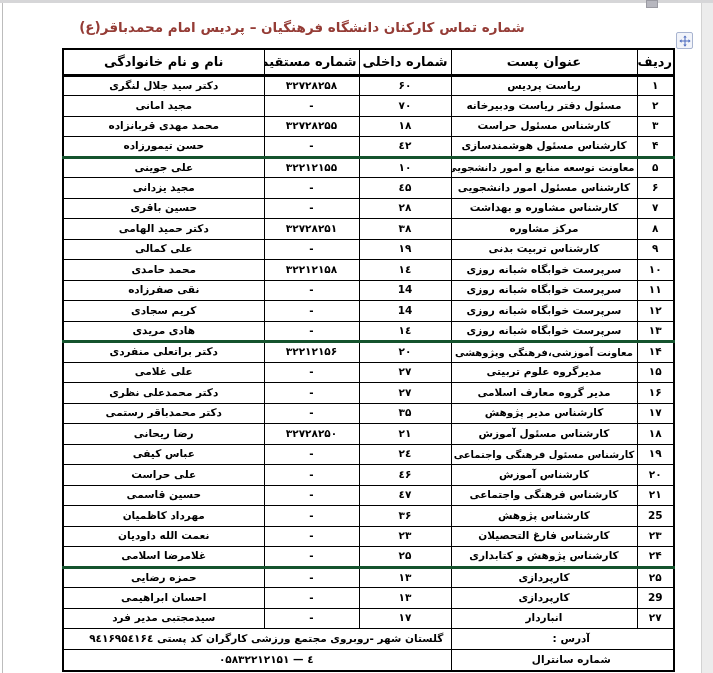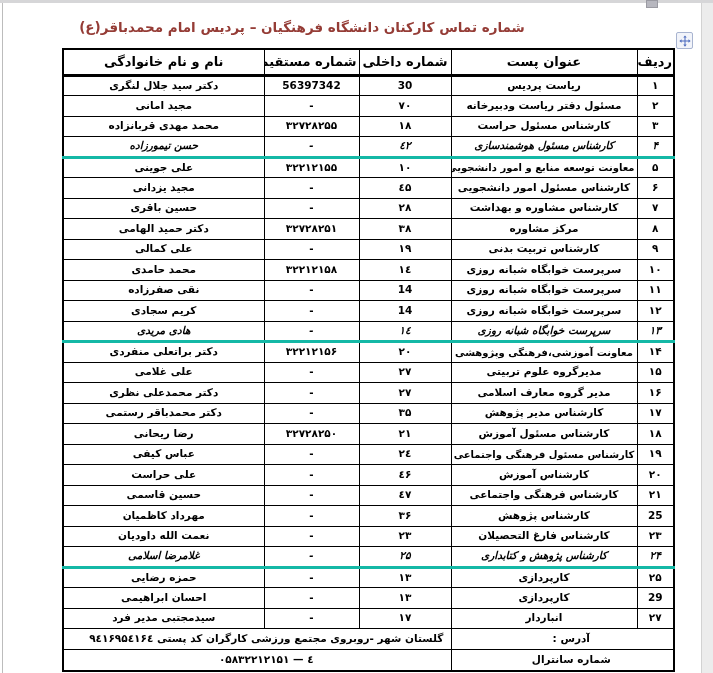--- a/index.html
+++ b/index.html
@@ -50,21 +50,21 @@
     text-align: center; vertical-align: middle;
     padding: 0 2px; overflow: hidden; white-space: nowrap;
     font-size: 10.5px; line-height: 1.1;
   }
   .contact-table thead th {
     height: 26px; font-size: 13px;
     border-bottom: 3px solid #000;
     margin-top: 45px;
   }
   .contact-table tbody td { height: 20.5px; }
-  .contact-table tbody tr.section-end td { border-bottom: 3px solid #14b8a6; font-style: italic; }
+  .contact-table tbody tr.section-end td { border-bottom: 3px solid #14532d; }
   .contact-table td.small-text { font-size: 10px; text-align: center; }
   .contact-table tfoot td { height: 21px; padding-left: 20px; }
   .num-cell { font-size: 10px; }
   .ltr-run { direction: ltr; unicode-bidi: bidi-override; display: inline-block; }
 </style>
 </head>
 <body>
 
 <div class="top-strip"></div>
 <div class="top-thumb"></div>
@@ -95,22 +95,22 @@
       <th>عنوان پست</th>
       <th>شماره داخلی</th>
       <th>شماره مستقیم</th>
       <th>نام و نام خانوادگی</th>
     </tr>
   </thead>
   <tbody>
       <tr>
     <td class="num-cell">۱</td>
     <td>ریاست پردیس</td>
-    <td>30</td>
-    <td>56397342</td>
+    <td>۶۰</td>
+    <td>۳۲۷۲۸۲۵۸</td>
     <td>دکتر سید جلال لنگری</td>
   </tr>
       <tr>
     <td class="num-cell">۲</td>
     <td>مسئول دفتر ریاست ودبیرخانه</td>
     <td>۷۰</td>
     <td>-</td>
     <td>مجید امانی</td>
   </tr>
       <tr>

